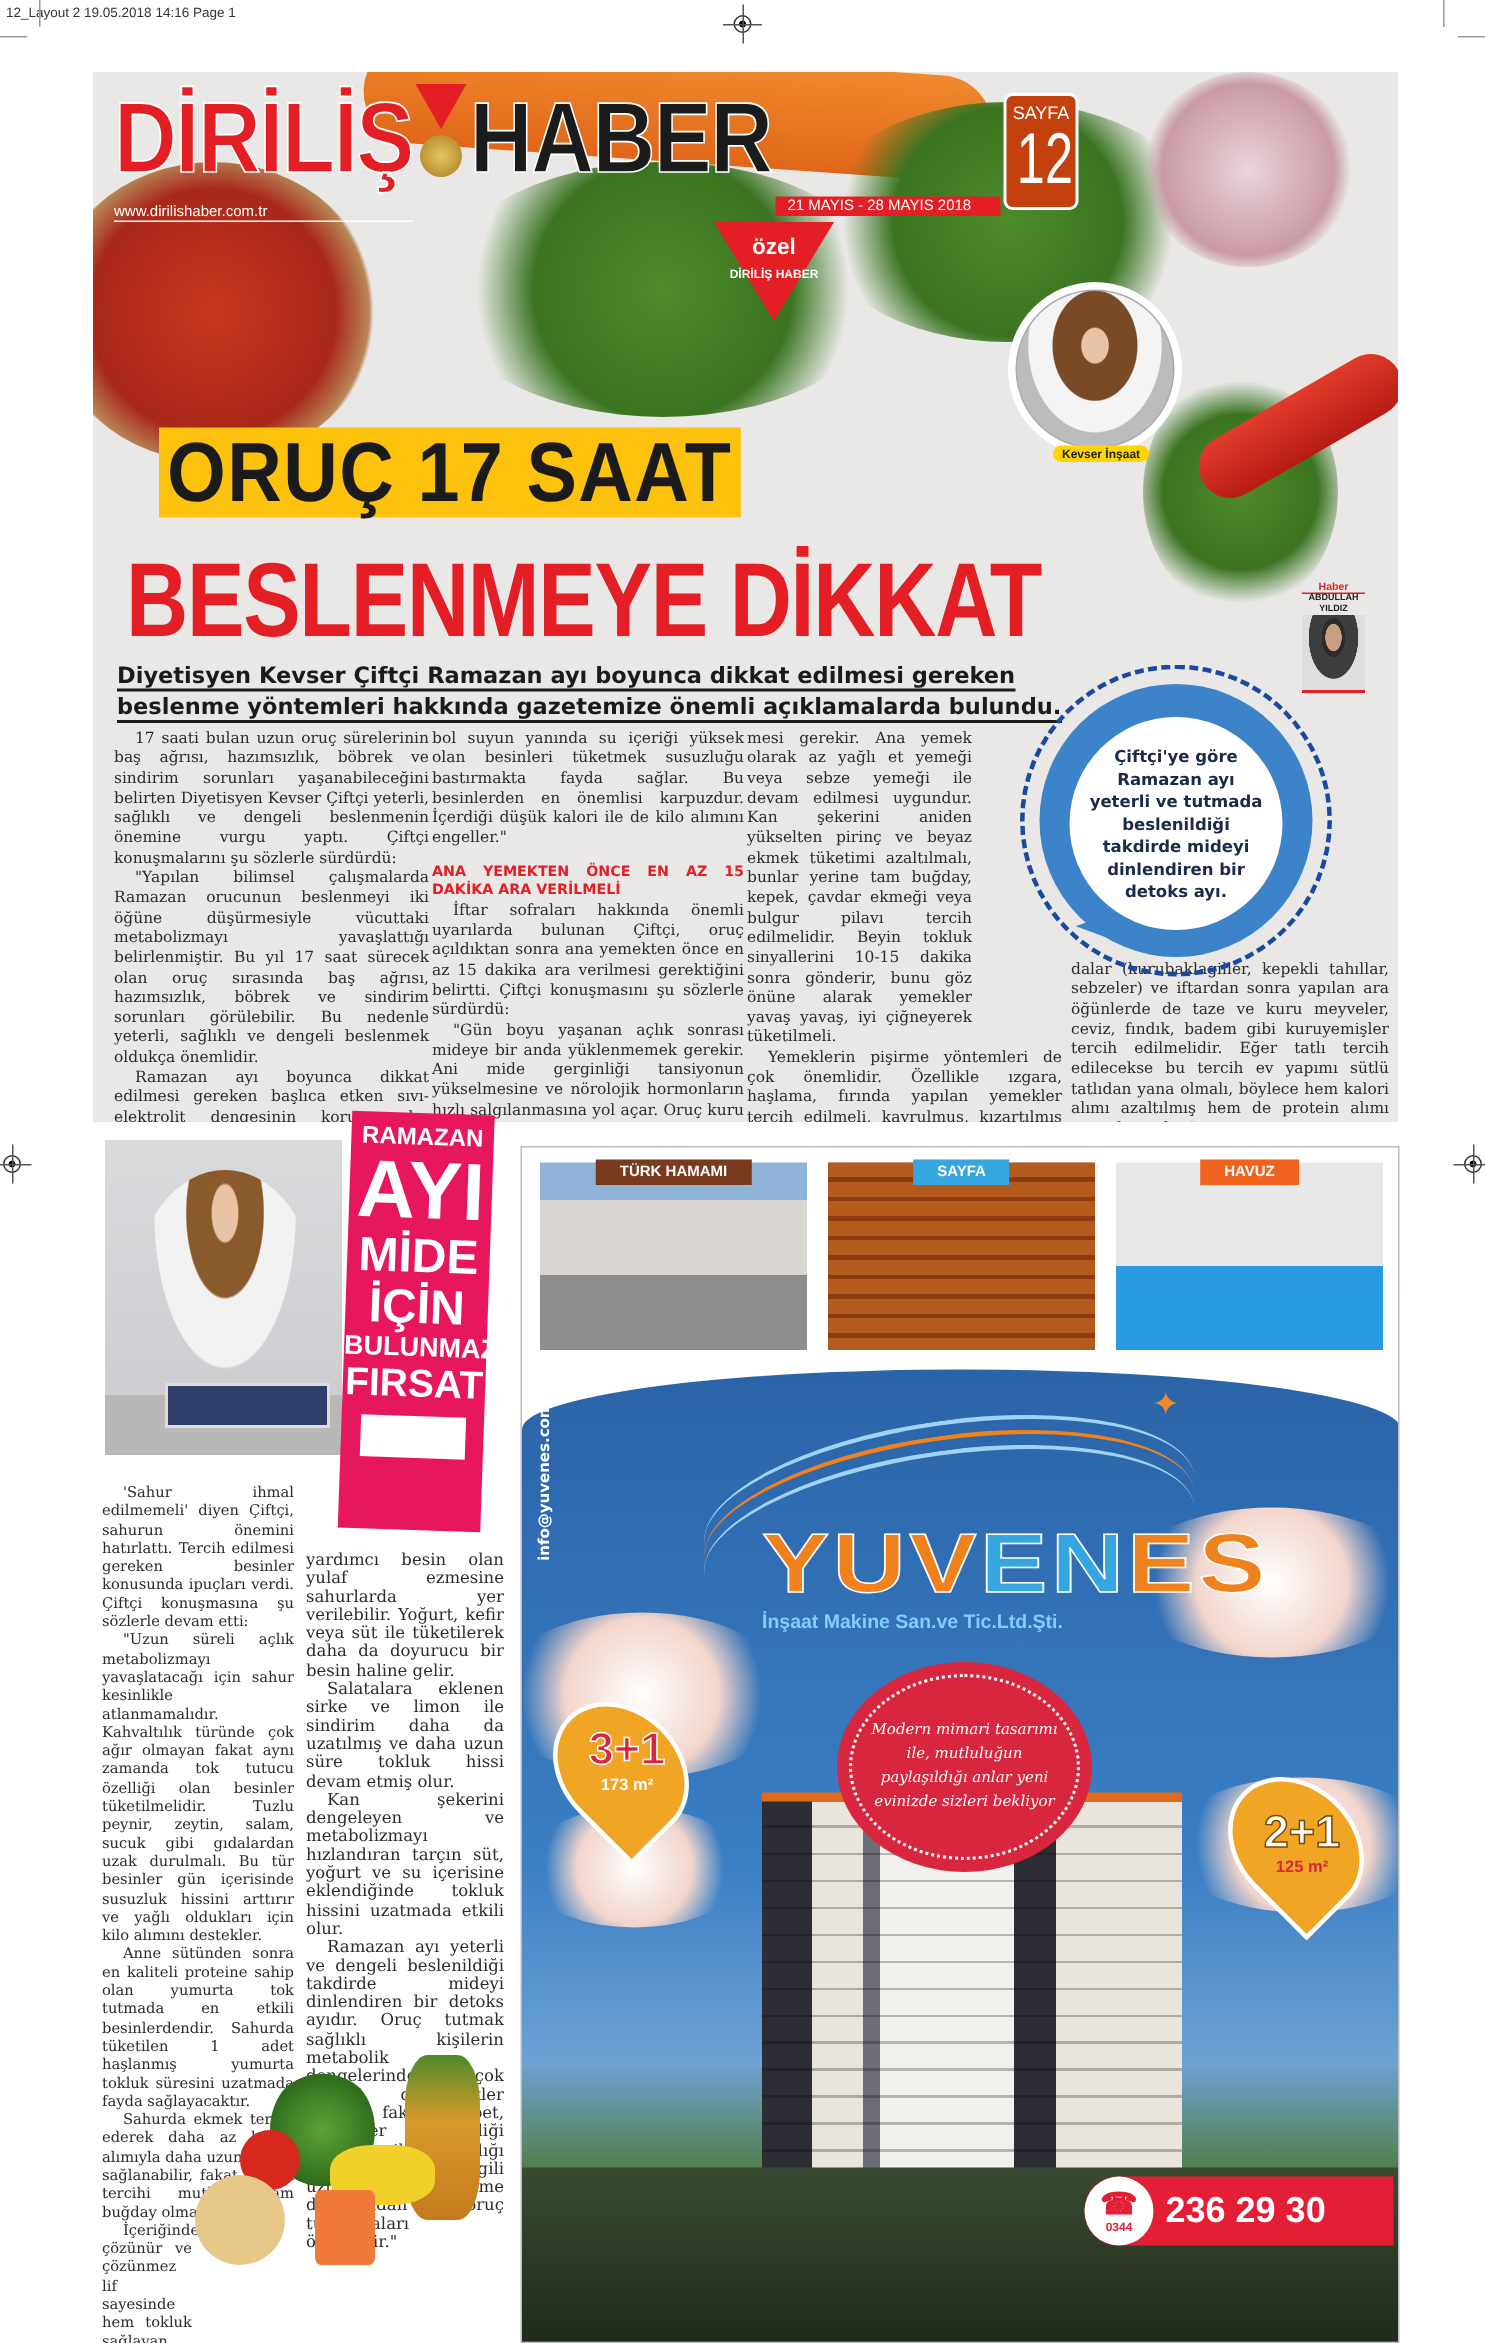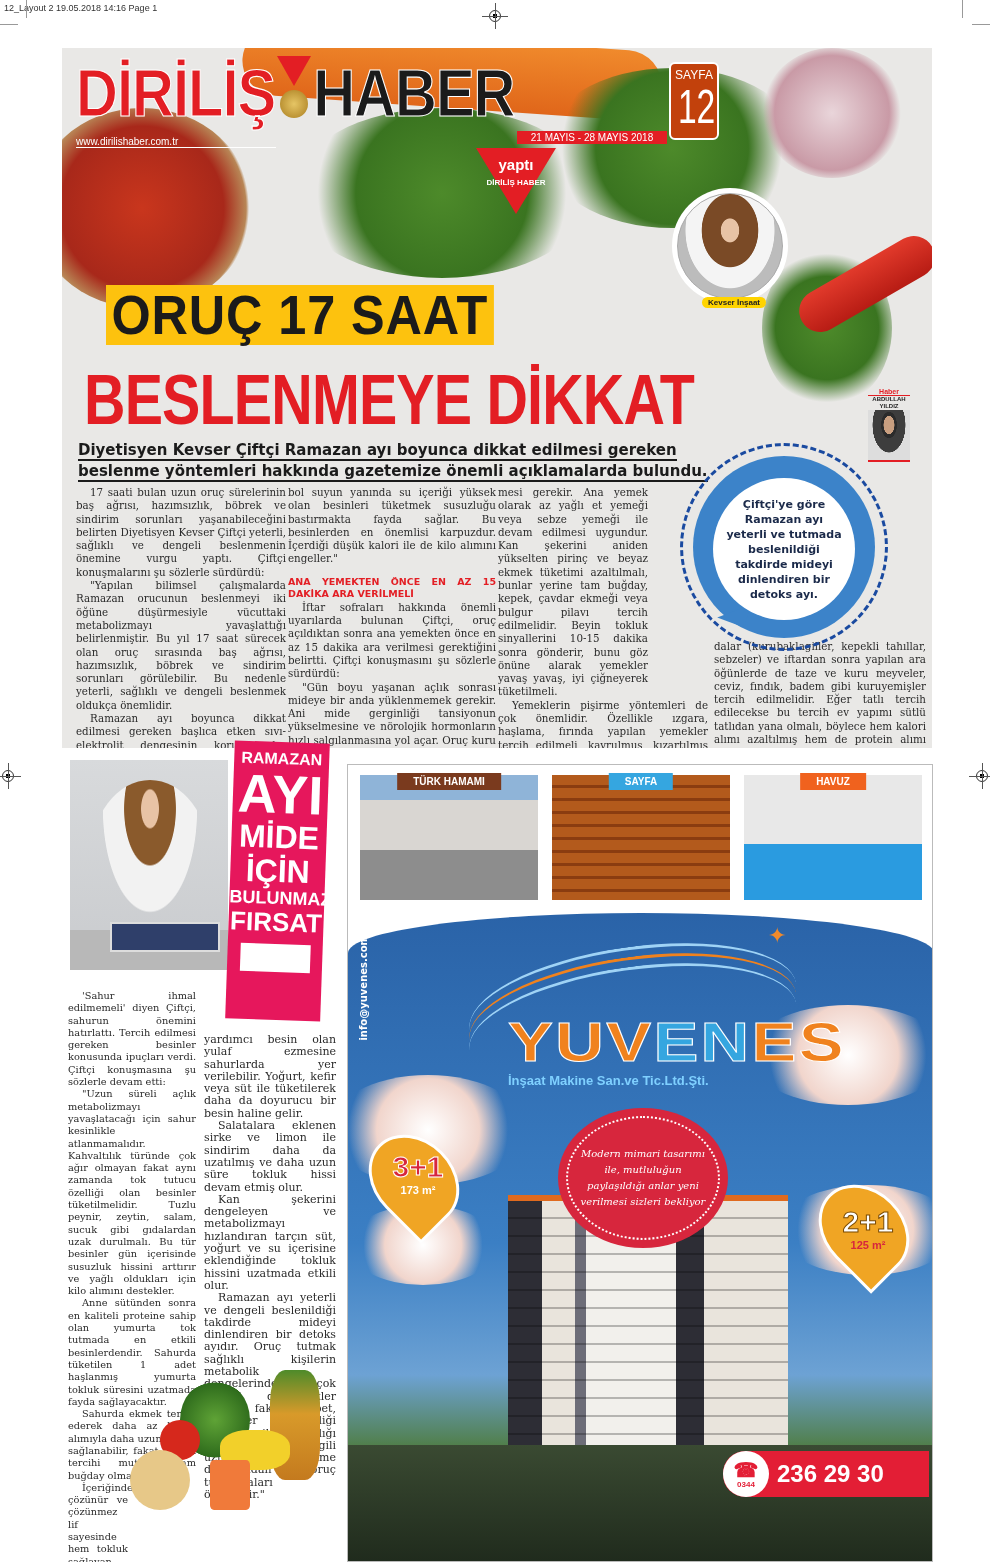--- a/index.html
+++ b/index.html
@@ -17,21 +17,21 @@
 .veg-greens{position:absolute;border-radius:50%;background:radial-gradient(circle,#4d8a2a 0%,#3a7420 50%,rgba(58,116,32,0) 72%)}
 .veg-garlic{position:absolute;right:30px;top:0;width:140px;height:130px;border-radius:50%;background:radial-gradient(circle,#e9d5da 0%,#c99aa6 60%,rgba(233,232,230,0) 72%)}
 .veg-pepper{position:absolute;right:-10px;top:215px;width:150px;height:42px;border-radius:30px;background:linear-gradient(#e23a2b,#b71c14);transform:rotate(-30deg)}
 .masthead{position:absolute;left:14px;top:8px;height:80px;display:flex;align-items:flex-start}
 .mh-dirilis{font:900 58px/64px "Liberation Sans",sans-serif;color:#e31e24;letter-spacing:-1px;transform:scaleY(1.15);transform-origin:top;-webkit-text-stroke:1px #fff}
 .mh-medal{width:34px;height:64px;position:relative;margin:0 2px}
 .mh-medal .tri{position:absolute;left:0;top:0;border-left:17px solid transparent;border-right:17px solid transparent;border-top:30px solid #e31e24}
 .mh-medal .coin{position:absolute;left:3px;top:34px;width:28px;height:28px;border-radius:50%;background:radial-gradient(circle,#e6c565,#a97d1f)}
 .mh-haber{font:900 58px/64px "Liberation Sans",sans-serif;color:#1b1b1b;letter-spacing:-1px;transform:scaleY(1.15);transform-origin:top;-webkit-text-stroke:1px #fff}
 .mh-url{position:absolute;left:14px;top:88px;font:10px "Liberation Sans",sans-serif;color:#fff;border-bottom:1px solid #fff;width:200px}
-.mh-date{position:absolute;left:455px;top:83px;background:#e31e24;color:#fff;font:10px "Liberation Sans",sans-serif;padding:1px 8px;width:150px;text-align:center}
+.mh-date{position:absolute;left:455px;top:83px;background:#e31e24;color:#fff;font:10px "Liberation Sans",sans-serif;padding:1px 8px;width:150px;}
 .mh-sayfa{position:absolute;left:607px;top:14px;width:50px;height:78px;background:#c2410c;border:2px solid #fff;border-radius:6px;color:#fff;text-align:center}
 .mh-sayfa .l{font:12px "Liberation Sans",sans-serif;display:block;margin-top:4px}
 .mh-sayfa .n{font:48px/50px "Liberation Sans",sans-serif;display:block;transform:scaleX(.7)}
 .ozel{position:absolute;left:414px;top:100px;width:80px;height:70px}
 .ozel .tri{position:absolute;left:0;top:0;border-left:40px solid transparent;border-right:40px solid transparent;border-top:66px solid #e31e24}
 .ozel .t1{position:absolute;left:0;width:80px;top:8px;text-align:center;font:bold 15px "Liberation Sans",sans-serif;color:#fff}
 .ozel .t2{position:absolute;left:0;width:80px;top:30px;text-align:center;font:bold 8px "Liberation Sans",sans-serif;color:#fff}
 .portrait{position:absolute;left:610px;top:140px;width:116px;height:116px;border-radius:50%;background:#fff;padding:5px}
 .portrait .ph{width:100%;height:100%;border-radius:50%;background:radial-gradient(ellipse at 50% 35%,#e8c3a5 0 12%,#7a4a26 13% 38%,#f4f4f4 39% 60%,#bcbcbc 61%);border:1px solid #aaa}
 .portrait .cap{position:absolute;left:30px;bottom:-4px;background:#ffd400;border-radius:8px;font:bold 8px "Liberation Sans",sans-serif;padding:1px 6px;color:#222}
@@ -123,21 +123,21 @@
   </div>
   <div class="mh-url">www.dirilishaber.com.tr</div>
   <div class="mh-date">21 MAYIS - 28 MAYIS 2018</div>
   <div class="mh-sayfa">
     <span class="l">SAYFA</span>
     <span class="n">12</span>
   </div>
 
   <div class="ozel">
     <div class="tri"></div>
-    <div class="t1">yaptı</div>
+    <div class="t1">özel</div>
     <div class="t2">DİRİLİŞ HABER</div>
   </div>
 
   <div class="portrait">
     <div class="ph"></div>
     <div class="cap">Kevser İnşaat</div>
   </div>
 
   <h1 class="hl1">ORUÇ 17 SAAT</h1>
   <h2 class="hl2">BESLENMEYE DİKKAT</h2>
@@ -237,21 +237,21 @@
   <div class="swoosh" style="left:120px;top:182px;width:330px;height:120px;border-color:#9fd3f5;transform:rotate(-8deg)"></div>
   <div class="swoosh" style="left:120px;top:192px;width:330px;height:120px;border-color:#f0821e;transform:rotate(-8deg)"></div>
   <div class="swoosh" style="left:120px;top:202px;width:330px;height:120px;border-color:#9fd3f5;transform:rotate(-8deg)"></div>
   <div class="butterfly">✦</div>
   <div class="logo">
     <span class="o">YUV</span><span class="b">EN</span><span class="o">ES</span>
   </div>
   <div class="company">İnşaat Makine San.ve Tic.Ltd.Şti.</div>
 
   <div class="building"></div>
-  <div class="seal">Modern mimari tasarımı ile, mutluluğun paylaşıldığı anlar yeni verilmesi sizleri bekliyor</div>
+  <div class="seal">Modern mimari tasarımı ile, mutluluğun paylaşıldığı anlar yeni evinizde sizleri bekliyor</div>
 
   <div class="pin" style="left:26px;top:365px"></div>
   <div class="pinlbl" style="left:30px;top:385px;width:80px">
     <div style="font-size:30px;color:#d7263d;-webkit-text-stroke:1px #fff">3+1</div>
     <div style="font-size:11px;color:#fff">173 m²</div>
   </div>
   <div class="pin" style="left:476px;top:415px"></div>
   <div class="pinlbl" style="left:480px;top:440px;width:80px">
     <div style="font-size:30px;color:#fff;-webkit-text-stroke:1px #7a4a00">2+1</div>
     <div style="font-size:11px;color:#d7263d">125 m²</div>

